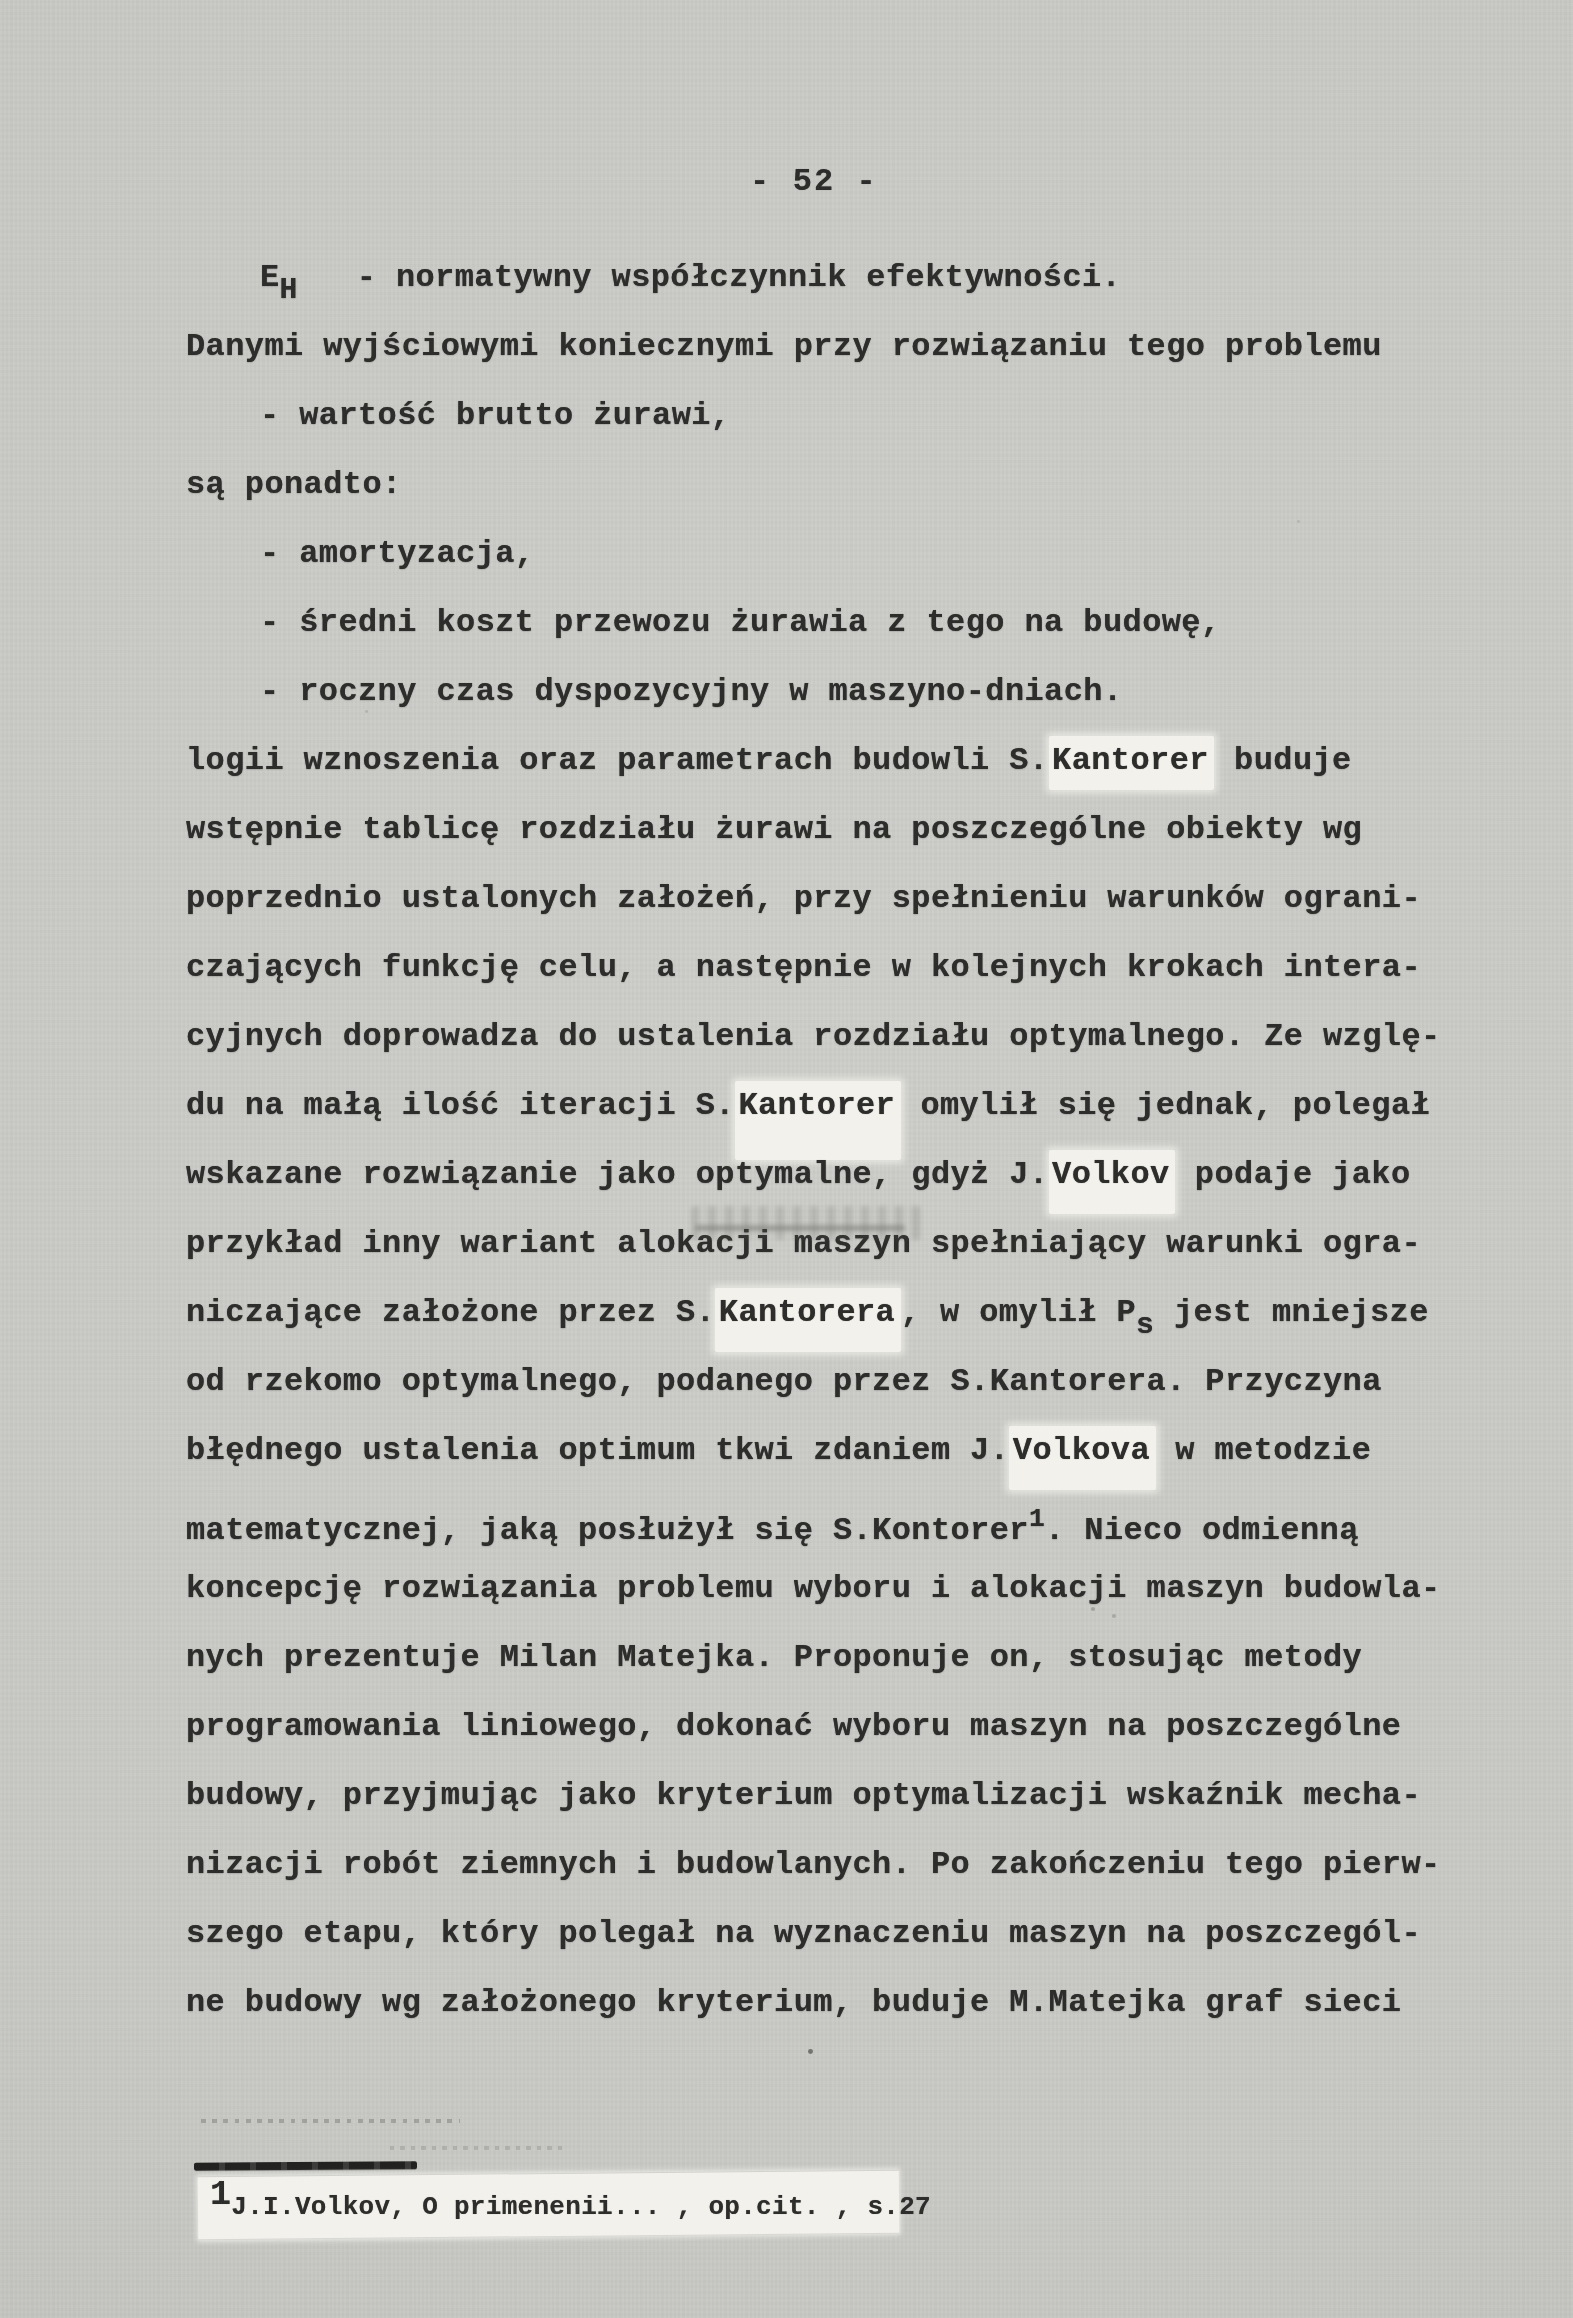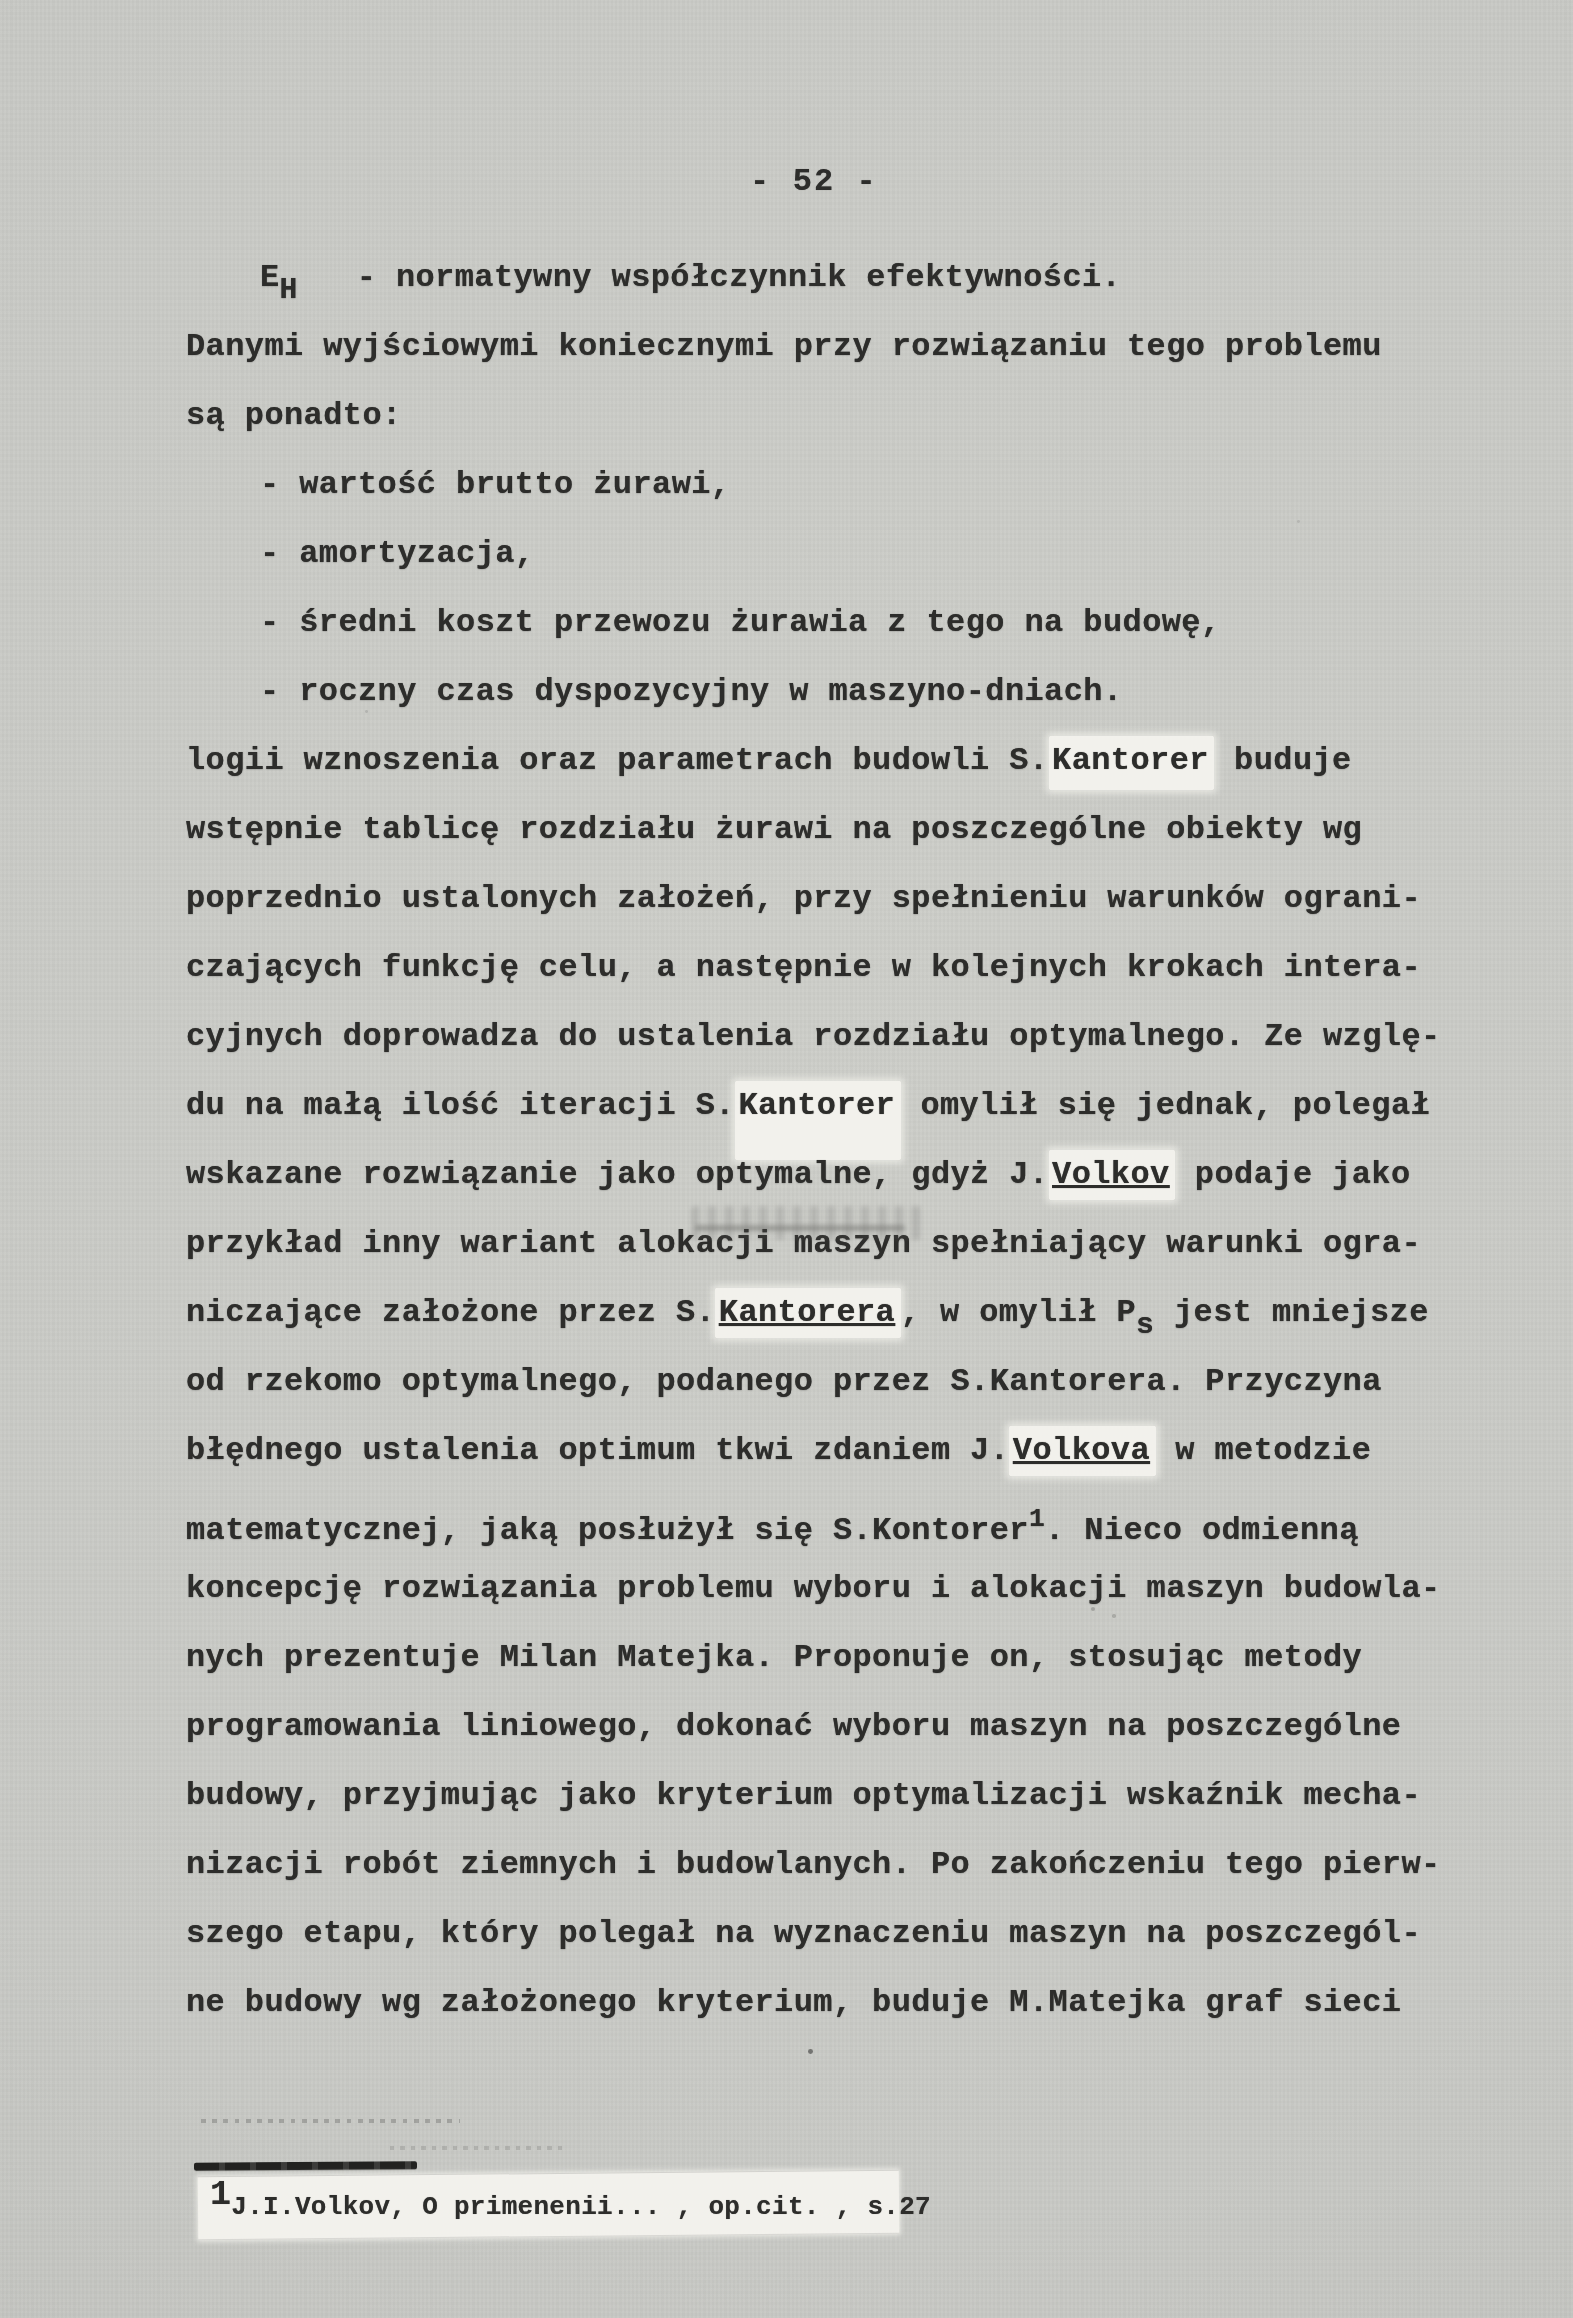--- a/index.html
+++ b/index.html
@@ -25,21 +25,21 @@
 
   .body-text{ position:absolute; left:186px; top:243px; width:1297px;
     font-size:32px; font-weight:700; letter-spacing:0.4px; }
   .line{ height:69px; line-height:69px; white-space:pre;
     text-shadow:0 0 0.7px rgba(25,25,25,.6), 0 0.7px 1.4px rgba(25,25,25,.12); }
   .indent{ padding-left:74px; }
 
   .hl{ background:var(--hl); padding:5.6px 5.6px 11.2px 3.5px; border-radius:1.4px;
        box-shadow:0 0 7px 2.1px rgba(238,238,233,.85), 0 0 0 0.7px rgba(150,150,150,.12); }
   .hl-tall{ padding-bottom:36px; }
-  .hl-deep{ padding-bottom:7px;text-decoration:underline; }
+  .hl-deep{ padding-bottom:21px; }
 
   .sub{ vertical-align:-0.42em; font-size:.93em; }
   .sup{ vertical-align:.5em;  font-size:.82em; }
 
   
   .smudge{ position:absolute; left:691px; top:1206px; width:231px; height:34px;
            filter:blur(2.1px); opacity:.62; }
   .smudge .s-haze{ position:absolute; inset:0; border-radius:4.2px;
     background:repeating-linear-gradient(90deg, rgba(90,90,88,.30) 0 8.4px, rgba(150,150,146,.10) 8.4px 17px); }
   .smudge .s-core{ position:absolute; left:4.2px; top:19px; width:210px; height:6.3px;
@@ -77,22 +77,22 @@
 <body>
 
 <div class="page">
   <div class="grain"></div>
 
   <div class="pageno">- 52 -</div>
 
   <div class="body-text">
     <div class="line indent"><span>E</span><span class="sub">H</span><span>   - normatywny współczynnik efektywności.</span></div>
     <div class="line">Danymi wyjściowymi koniecznymi przy rozwiązaniu tego problemu</div>
+    <div class="line indent">- wartość brutto żurawi,</div>
     <div class="line">są ponadto:</div>
-    <div class="line indent">- wartość brutto żurawi,</div>
     <div class="line indent">- amortyzacja,</div>
     <div class="line indent">- średni koszt przewozu żurawia z tego na budowę,</div>
     <div class="line indent">- roczny czas dyspozycyjny w maszyno-dniach.</div>
     <div class="line"><span>logii wznoszenia oraz parametrach budowli S.</span><span class="hl">Kantorer</span><span> buduje</span></div>
     <div class="line">wstępnie tablicę rozdziału żurawi na poszczególne obiekty wg</div>
     <div class="line">poprzednio ustalonych założeń, przy spełnieniu warunków ograni-</div>
     <div class="line">czających funkcję celu, a następnie w kolejnych krokach intera-</div>
     <div class="line">cyjnych doprowadza do ustalenia rozdziału optymalnego. Ze wzglę-</div>
     <div class="line"><span>du na małą ilość iteracji S.</span><span class="hl hl-tall">Kantorer</span><span> omylił się jednak, polegał</span></div>
     <div class="line"><span>wskazane rozwiązanie jako optymalne, gdyż J.</span><span class="hl hl-deep">Volkov</span><span> podaje jako</span></div>

